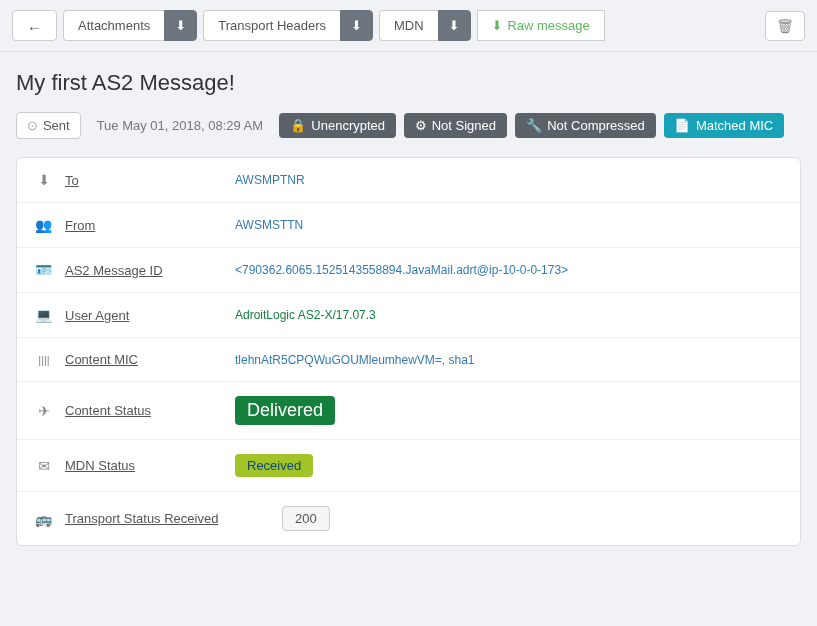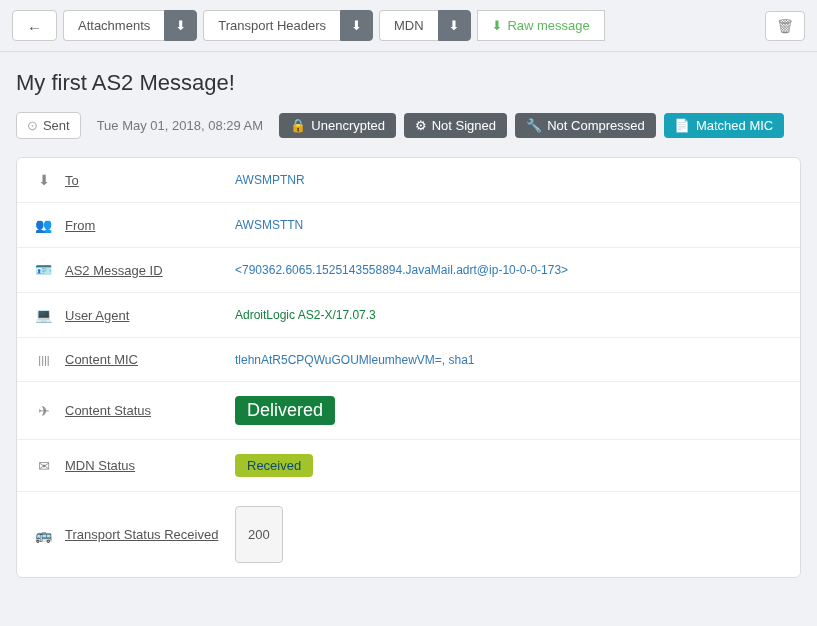--- a/index.html
+++ b/index.html
@@ -172,24 +172,25 @@
       color: #0c4a6e;
       border-radius: 4px;
       padding: 4px 12px;
       font-size: 13px;
       display: inline-block;
     }
     .badge-200 {
       background: #f5f5f5;
       border: 1px solid #ccc;
       border-radius: 4px;
-      padding: 20px 12px;
+      padding: 4px 12px;
       font-size: 13px;
       color: #555;
       display: inline-block;
+      margin-left: 47px;
     }
   </style>
 </head>
 <body>
 
 <div class="top-bar">
   <button class="back-btn">←</button>
 
   <div class="tab-group-pair">
     <button class="tab-btn" style="border-radius:4px 0 0 4px;">Attachments</button>

